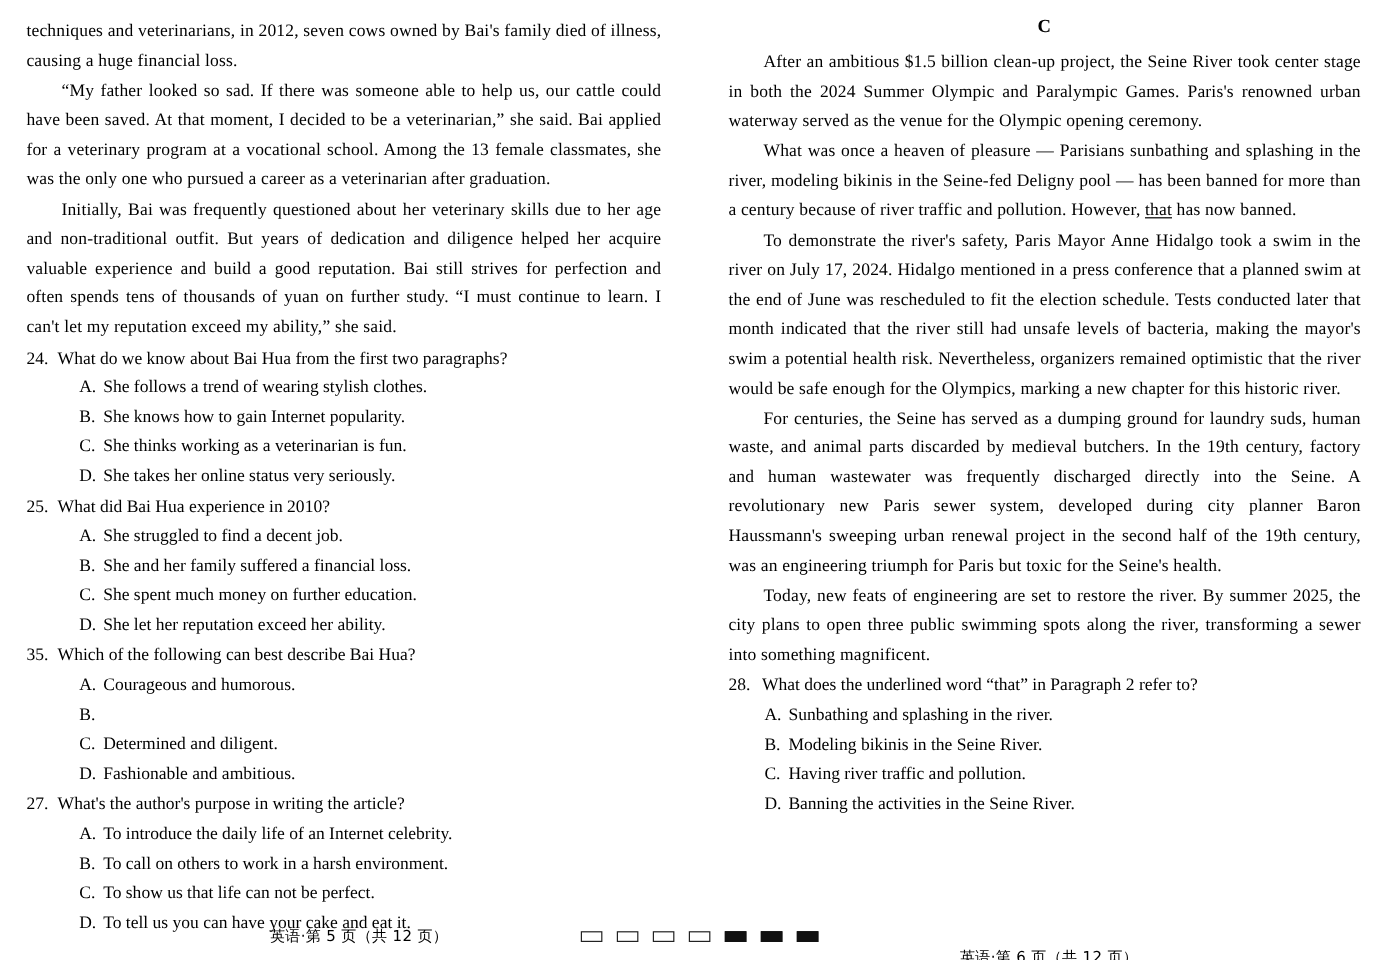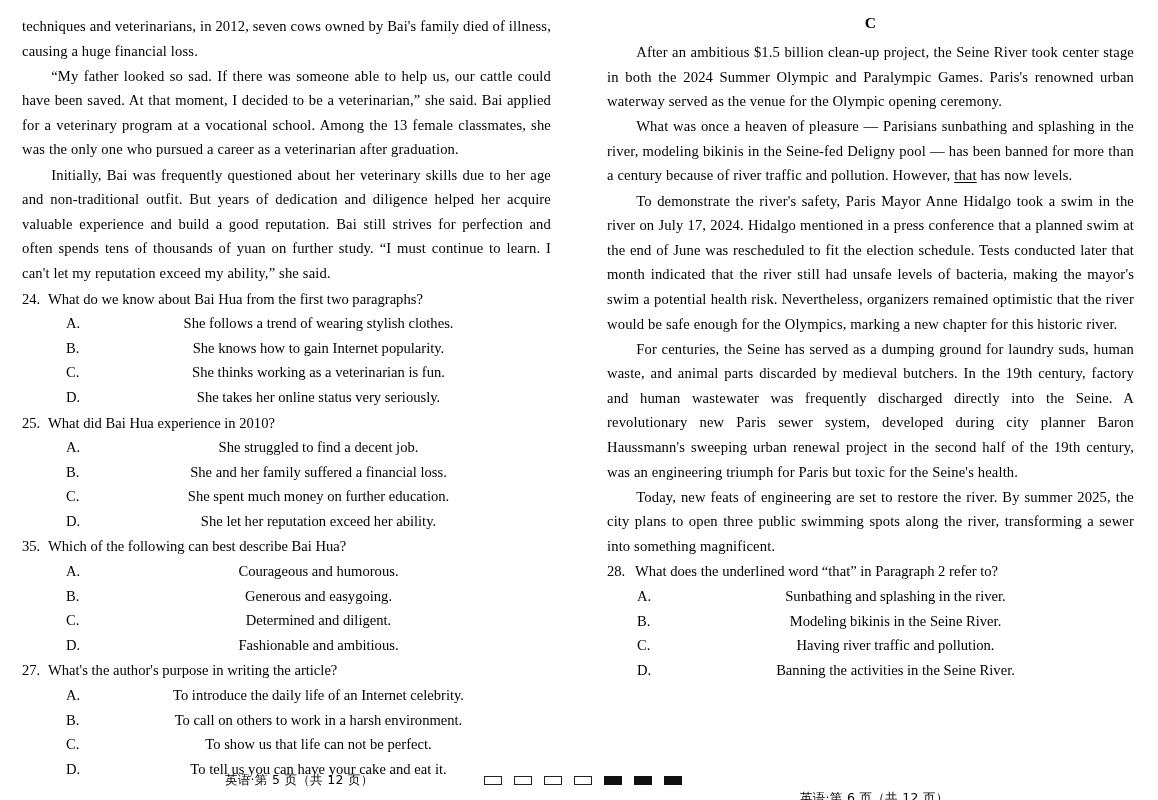--- a/index.html
+++ b/index.html
@@ -69,21 +69,20 @@
     line-height: 24.6px;
     padding-left: 44px;
     display: flex;
   }
   .opt-letter {
     width: 20px;
     flex: 0 0 20px;
   }
   .opt-text {
     flex: 1 1 auto;
-    text-align: center;
   }
   .right-q .option {
     padding-left: 30px;
   }
   .right-q .q-num {
     width: 28px;
     flex: 0 0 28px;
   }
   u {
     text-decoration: underline;
@@ -190,21 +189,20 @@
     <div class="question">
       <span class="q-num">35.</span>
       <span class="q-text">Which of the following can best describe Bai Hua?</span>
     </div>
     <div class="option">
       <span class="opt-letter">A.</span>
       <span class="opt-text">Courageous and humorous.</span>
     </div>
     <div class="option">
       <span class="opt-letter">B.</span>
-      <span class="opt-text">Generous and easygoing.</span>
     </div>
     <div class="option">
       <span class="opt-letter">C.</span>
       <span class="opt-text">Determined and diligent.</span>
     </div>
     <div class="option">
       <span class="opt-letter">D.</span>
       <span class="opt-text">Fashionable and ambitious.</span>
     </div>
 
@@ -230,21 +228,21 @@
     </div>
 
   </div>
 
   <div class="col col-right">
 
     <div class="section-letter">C</div>
 
     <p class="indent">After an ambitious $1.5 billion clean-up project, the Seine River took center stage in both the 2024 Summer Olympic and Paralympic Games. Paris's renowned urban waterway served as the venue for the Olympic opening ceremony.</p>
 
-    <p class="indent"><span>What was once a heaven of pleasure — Parisians sunbathing and splashing in the river, modeling bikinis in the Seine-fed Deligny pool — has been banned for more than a century because of river traffic and pollution. However, </span><u>that</u><span> has now levels.</span></p>
+    <p class="indent"><span>What was once a heaven of pleasure — Parisians sunbathing and splashing in the river, modeling bikinis in the Seine-fed Deligny pool — has been banned for more than a century because of river traffic and pollution. However, </span><u>that</u><span> has now banned.</span></p>
 
     <p class="indent">To demonstrate the river's safety, Paris Mayor Anne Hidalgo took a swim in the river on July 17, 2024. Hidalgo mentioned in a press conference that a planned swim at the end of June was rescheduled to fit the election schedule. Tests conducted later that month indicated that the river still had unsafe levels of bacteria, making the mayor's swim a potential health risk. Nevertheless, organizers remained optimistic that the river would be safe enough for the Olympics, marking a new chapter for this historic river.</p>
     <p class="indent">For centuries, the Seine has served as a dumping ground for laundry suds, human waste, and animal parts discarded by medieval butchers. In the 19th century, factory and human wastewater was frequently discharged directly into the Seine. A revolutionary new Paris sewer system, developed during city planner Baron Haussmann's sweeping urban renewal project in the second half of the 19th century, was an engineering triumph for Paris but toxic for the Seine's health.</p>
     <p class="indent">Today, new feats of engineering are set to restore the river. By summer 2025, the city plans to open three public swimming spots along the river, transforming a sewer into something magnificent.</p>
 
     <div class="right-q">
       <div class="question">
         <span class="q-num">28.</span>
         <span class="q-text">What does the underlined word “that” in Paragraph 2 refer to?</span>
       </div>

